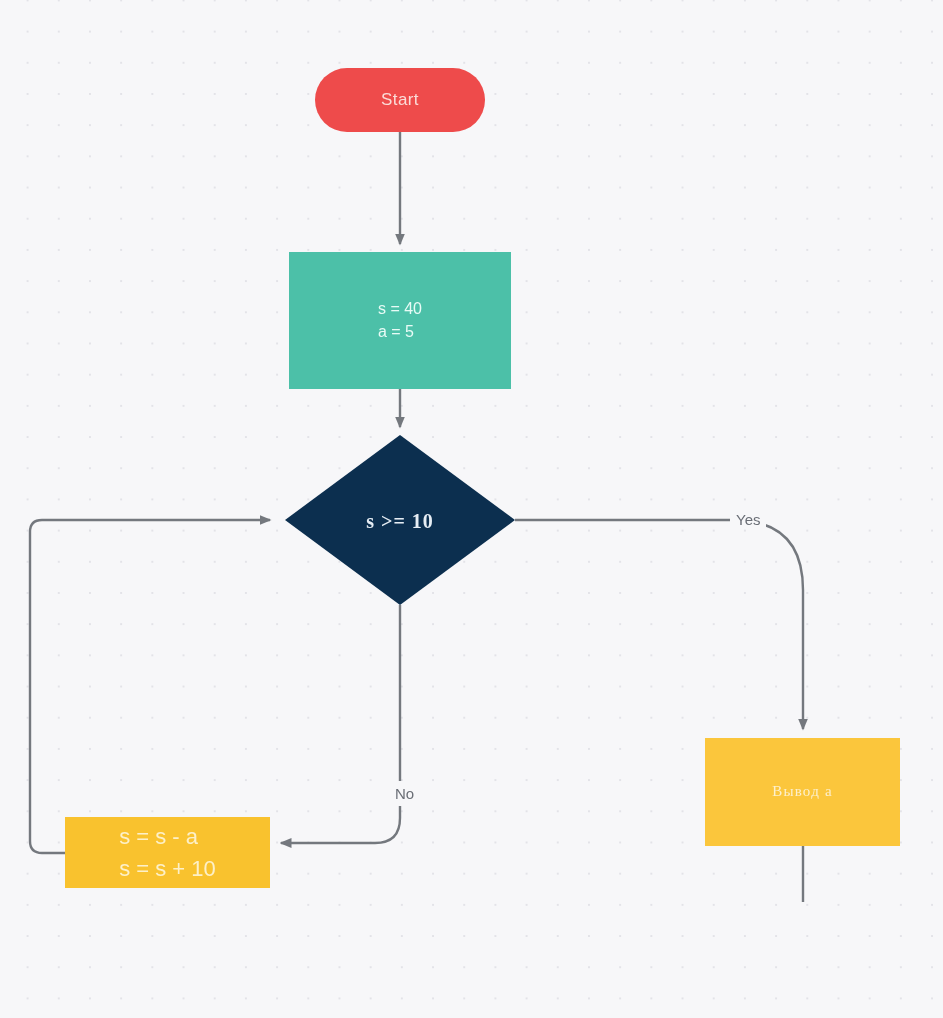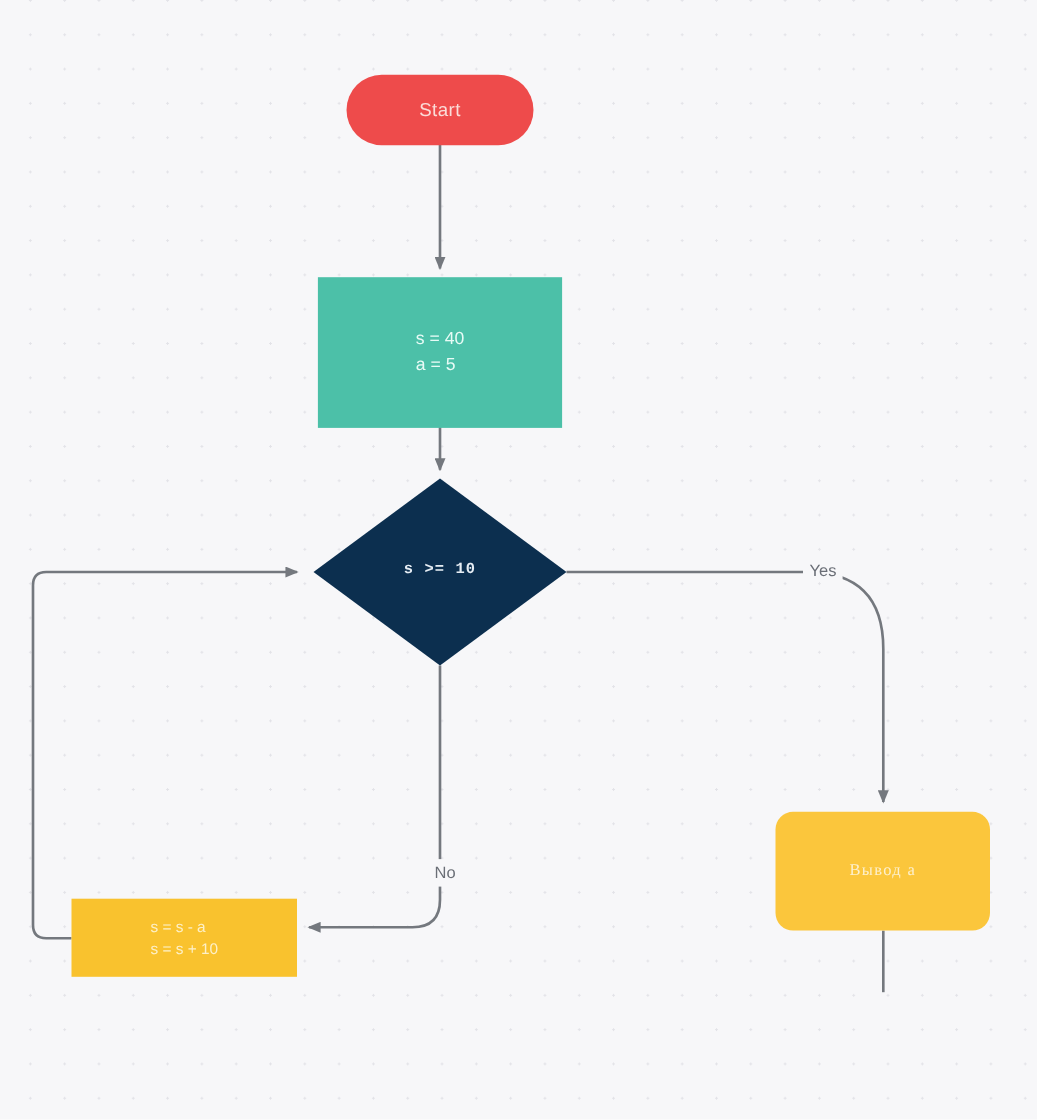--- a/index.html
+++ b/index.html
@@ -44,37 +44,36 @@
     font-size: 17px;
     letter-spacing: 0.4px;
   }
   .process-teal {
     color: #e8fbf6;
     font-size: 16px;
   }
   .decision-label {
     position: absolute;
     color: #e6edf4;
-    font-size: 14px;
-    font-family: Liberation Mono, monospace;
+    font-size: 20px;
+    font-family: Liberation Serif, serif;
     font-weight: bold;
     letter-spacing: 1px;
     white-space: nowrap;
     pointer-events: none;
   }
   .process-yellow {
     color: #fdf0c8;
-    font-size: 14px;
+    font-size: 22px;
   }
   .output-box {
     color: #fdf0cd;
     font-size: 15px;
     font-family: "Liberation Serif", serif;
     letter-spacing: 1.2px;
-    border-radius: 16px;
   }
   .multiline {
     white-space: pre-line;
   }
   .edge-label {
     position: absolute;
     color: #6a6e76;
     font-size: 15px;
     white-space: nowrap;
     pointer-events: none;

